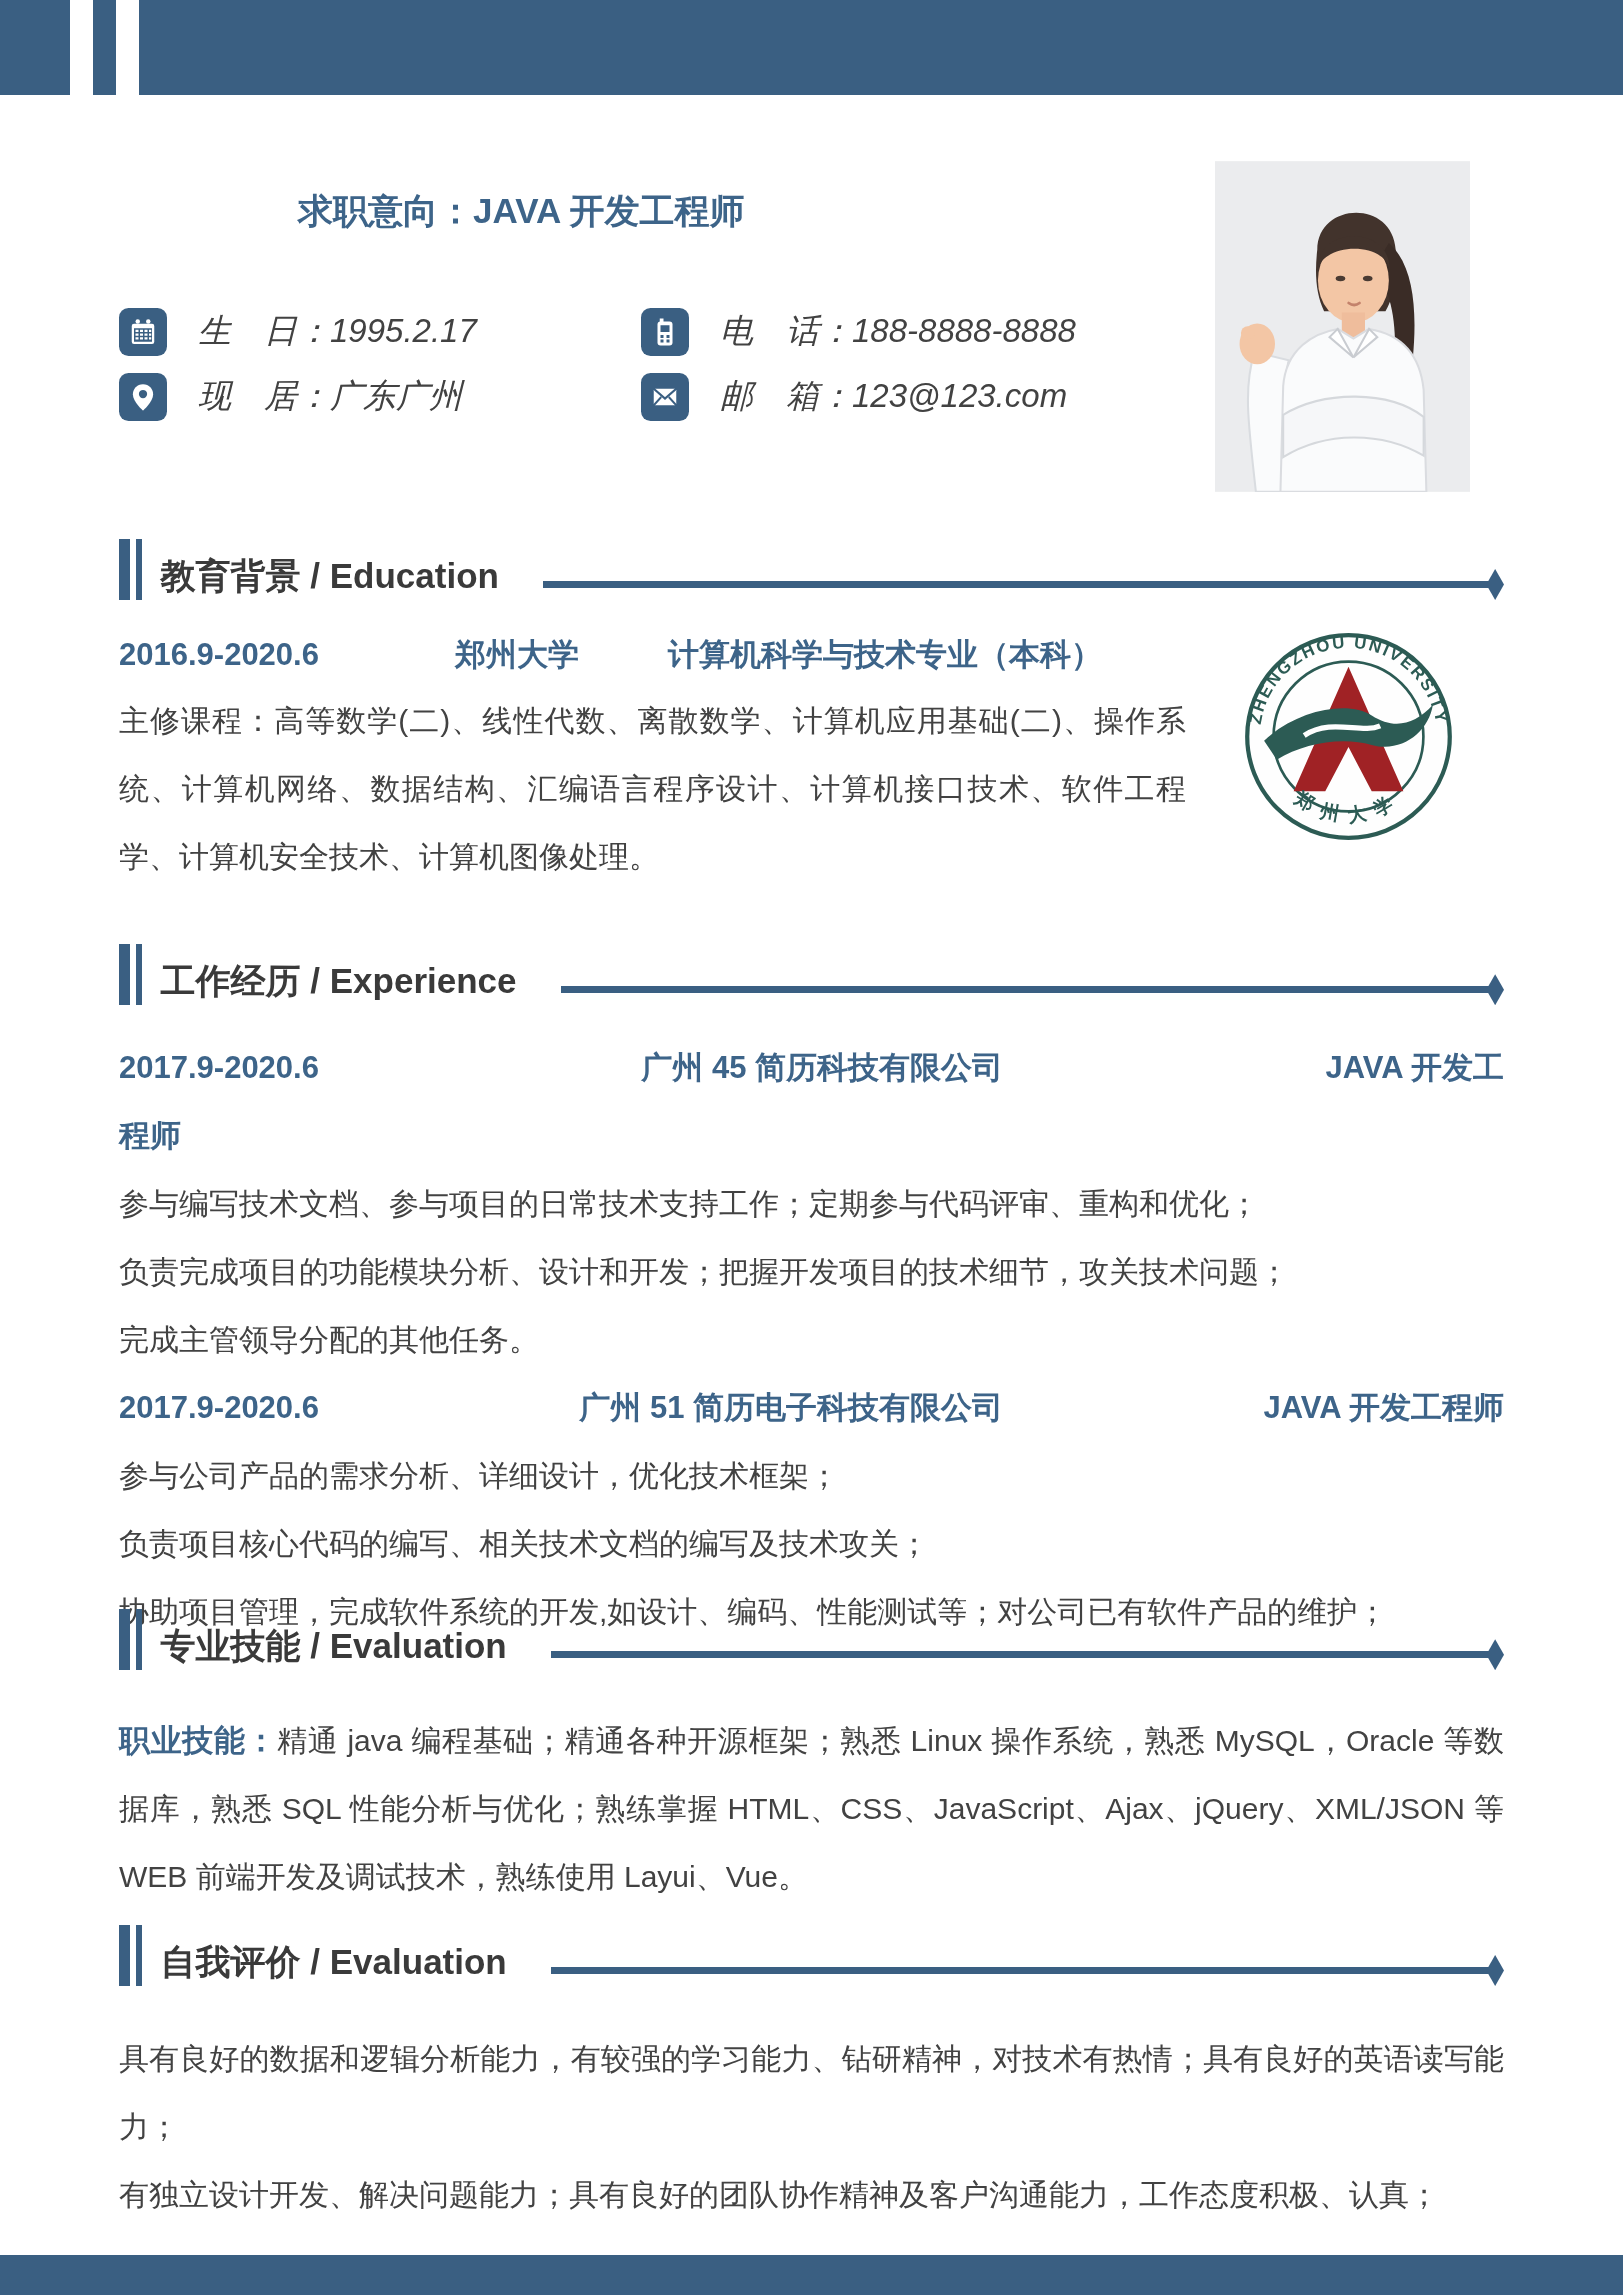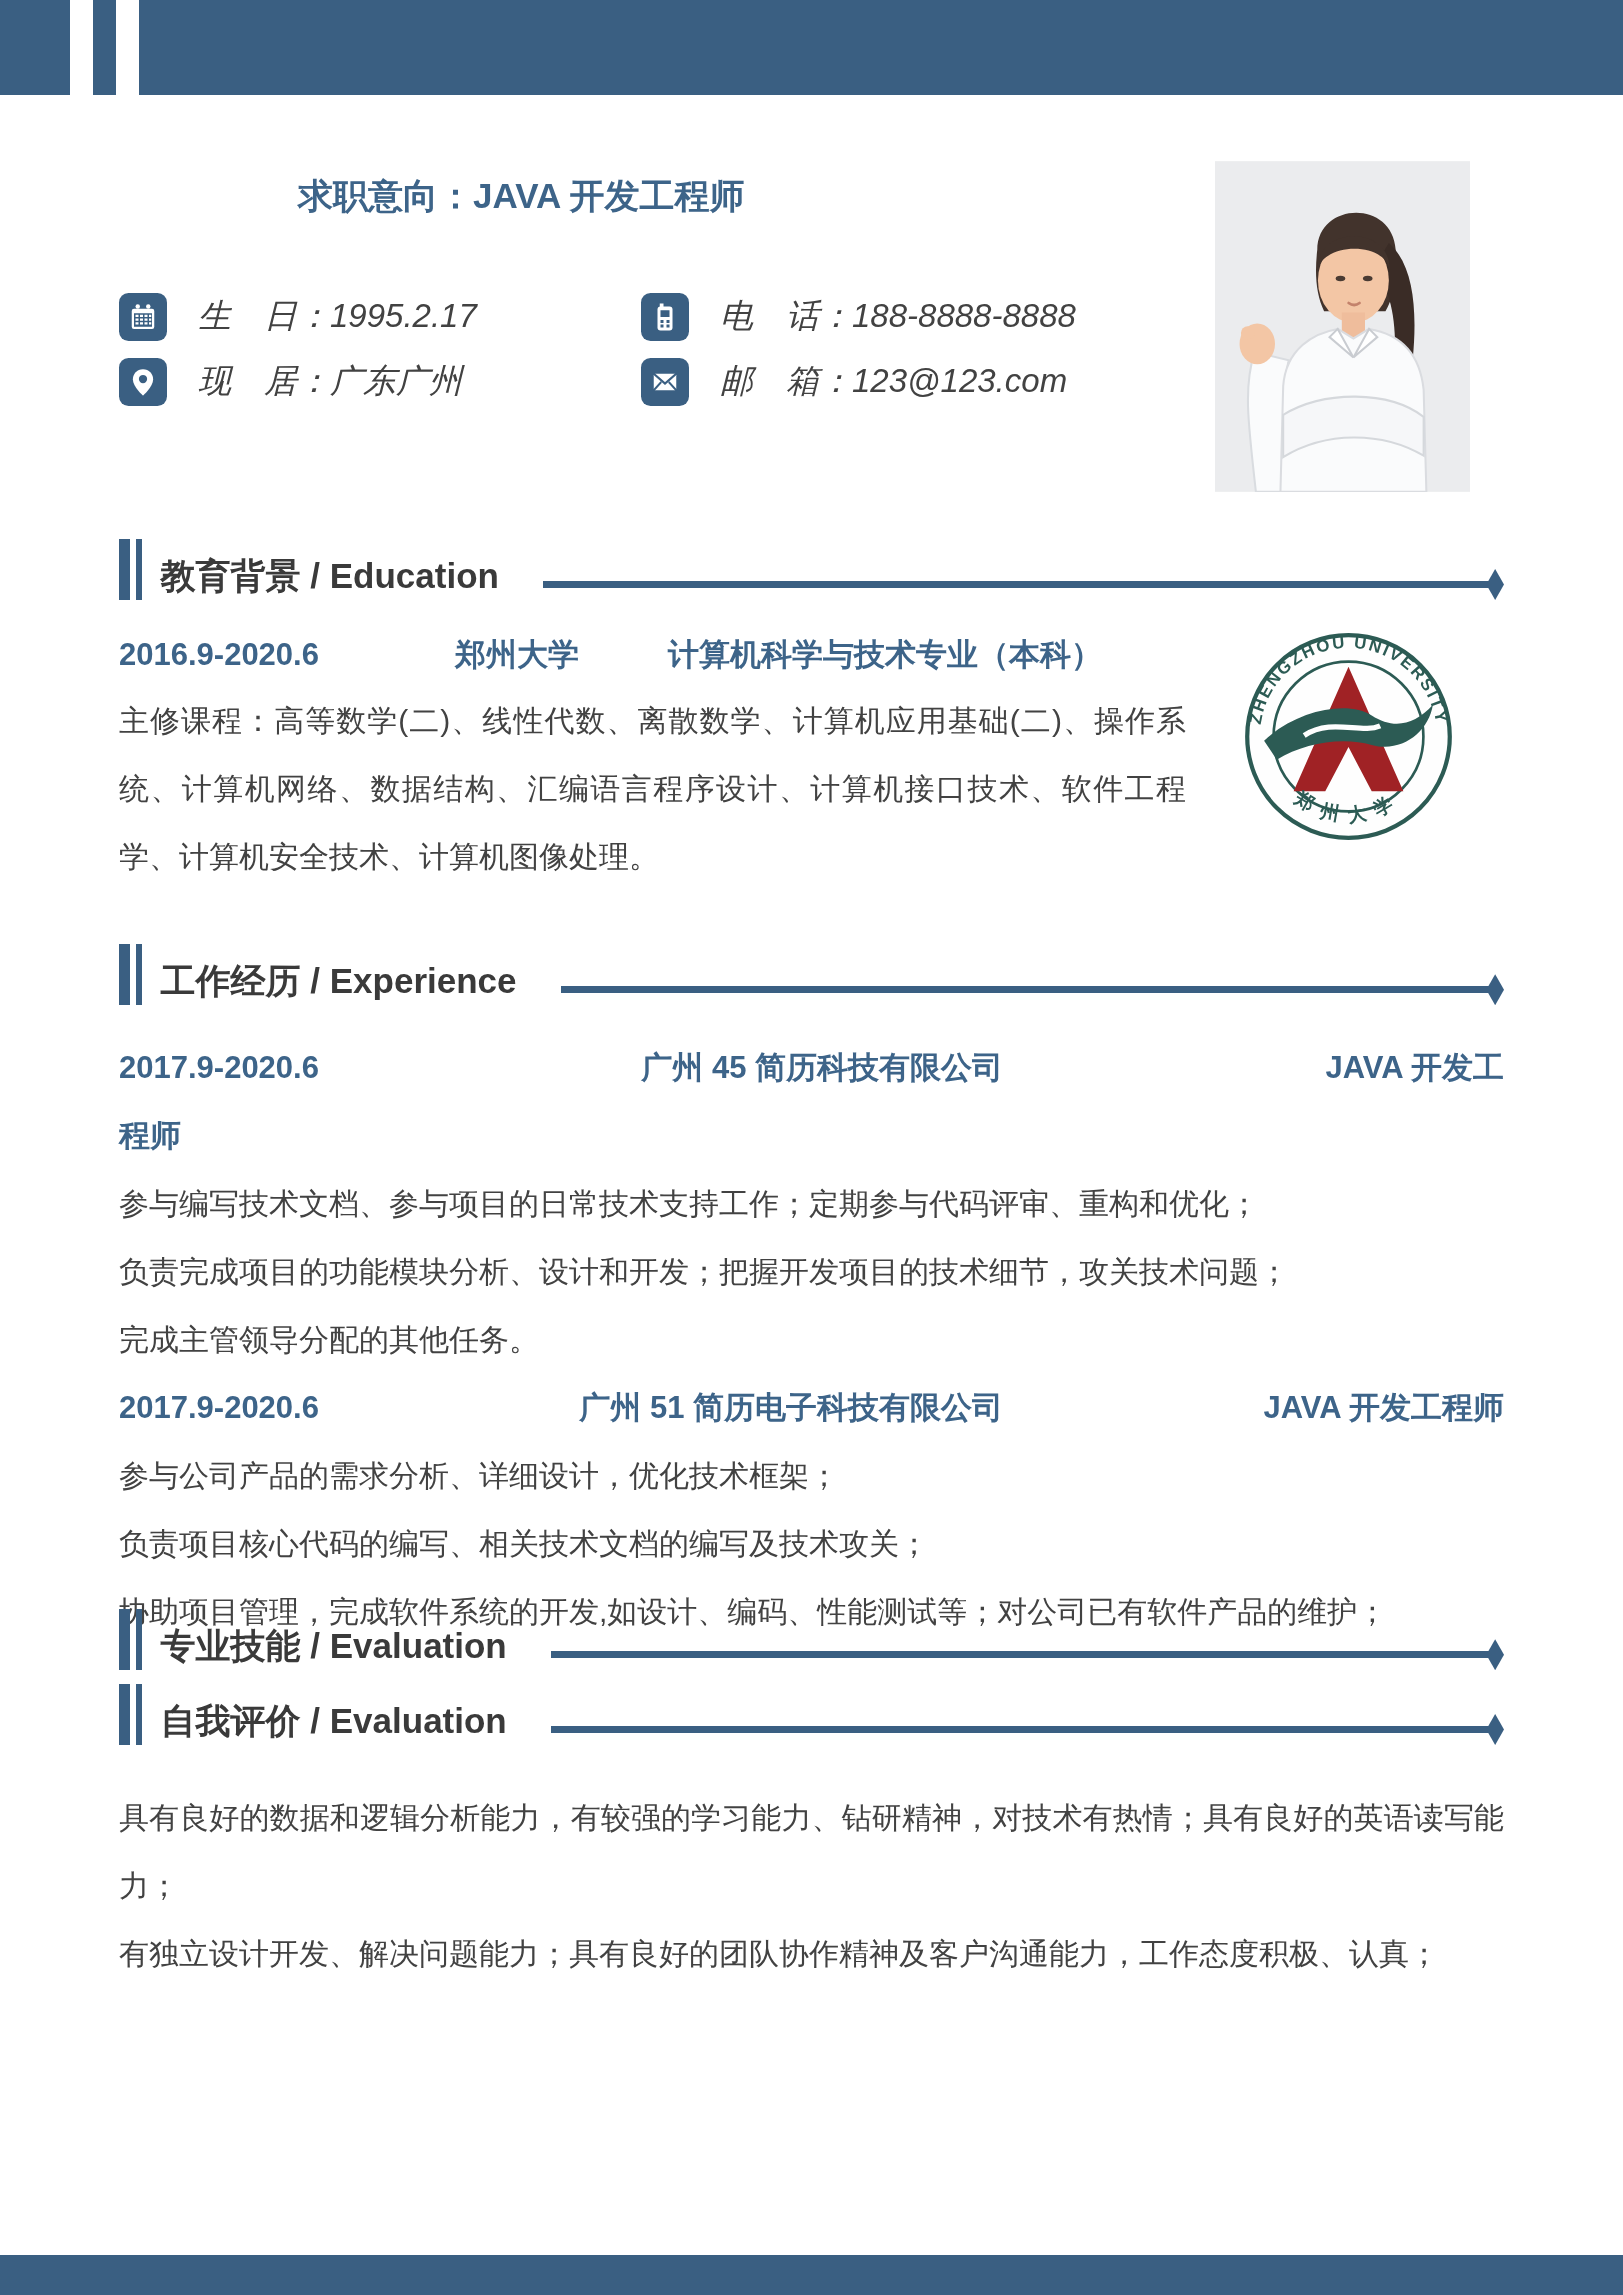--- a/index.html
+++ b/index.html
@@ -21,21 +21,21 @@
   
   .top-band { height: 95px; display: flex; }
   .tb-block { width: 70px; background: var(--blue); }
   .tb-gap   { width: 23px; background: #fff; }
   .tb-stripe{ width: 23px; background: var(--blue); }
   .tb-rest  { flex: 1; background: var(--blue); }
   
   .header-sec { position: relative; height: 402px; padding: 0 119px; }
   .title-row { display: flex; align-items: center; padding-top: 80px; }
   .page-title { font-size: 65px; font-weight: bold; color: var(--title-dark); letter-spacing: 2px; line-height: 75px; }
-  .objective { font-size: 35px; font-weight: bold; color: var(--blue-text); margin-left: 179px; line-height: 41px; }
+  .objective { font-size: 35px; font-weight: bold; color: var(--blue-text); margin-left: 179px; line-height: 41px; margin-top: 15px; }
   .photo { position: absolute; top: 66px; right: 153px; width: 255px; height: 331px; }
   .contact { margin-top: 76px; display: grid; grid-template-columns: 522px 1fr; row-gap: 16.4px; }
   .c-item { display: flex; align-items: center; height: 49px; }
   .c-icon { width: 48px; height: 48px; background: var(--blue); border-radius: 9.5px;
             display: flex; align-items: center; justify-content: center; margin-right: 31px; flex: 0 0 auto; }
   .c-text { font-size: 33px; color: var(--dark); white-space: nowrap; font-style: italic; }
   
   section { padding: 0 119px; }
   .sec-header { display: flex; align-items: flex-end; height: 61px; }
   .bars { align-self: stretch; display: flex; }
@@ -267,20 +267,21 @@
         <span class="bar-thick"></span>
         <span class="bar-sp"></span>
         <span class="bar-thin"></span>
       </span>
     <h2 class="sec-title">专业技能 / Evaluation</h2>
     <div class="rule">
       <div class="rule-line"></div>
       <div class="rule-diamond"></div>
     </div>
   </div>
+  <p class="skills-par"><span class="skill-label">职业技能：</span><span>精通 java 编程基础；精通各种开源框架；熟悉 Linux 操作系统，熟悉 MySQL，Oracle 等数据库，熟悉 SQL 性能分析与优化；熟练掌握 HTML、CSS、JavaScript、Ajax、jQuery、XML/JSON 等 WEB 前端开发及调试技术，熟练使用 Layui、Vue。</span></p>
 </section>
 
 <section class="eval-sec">
   <div class="sec-header">
     <span class="bars">
         <span class="bar-thick"></span>
         <span class="bar-sp"></span>
         <span class="bar-thin"></span>
       </span>
     <h2 class="sec-title">自我评价 / Evaluation</h2>

